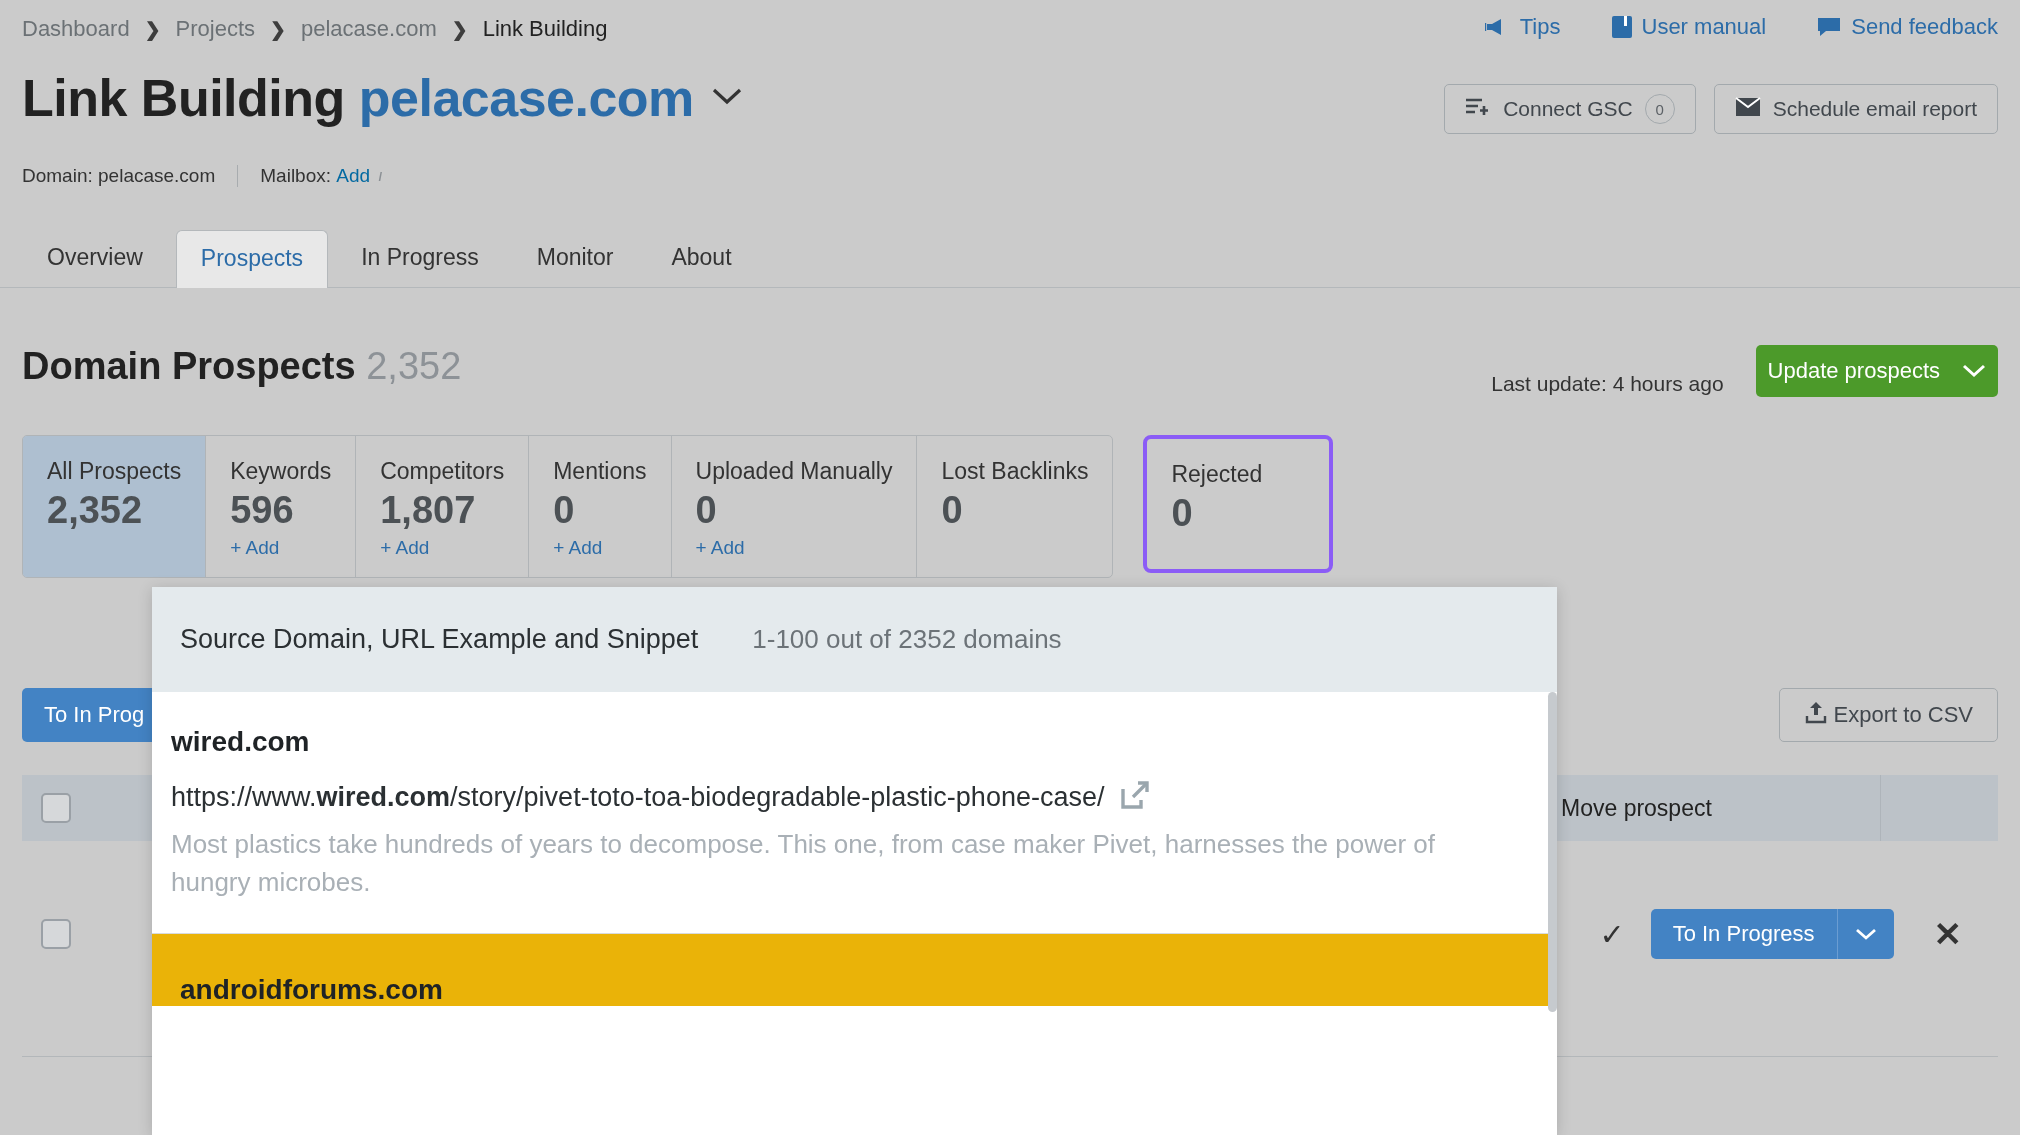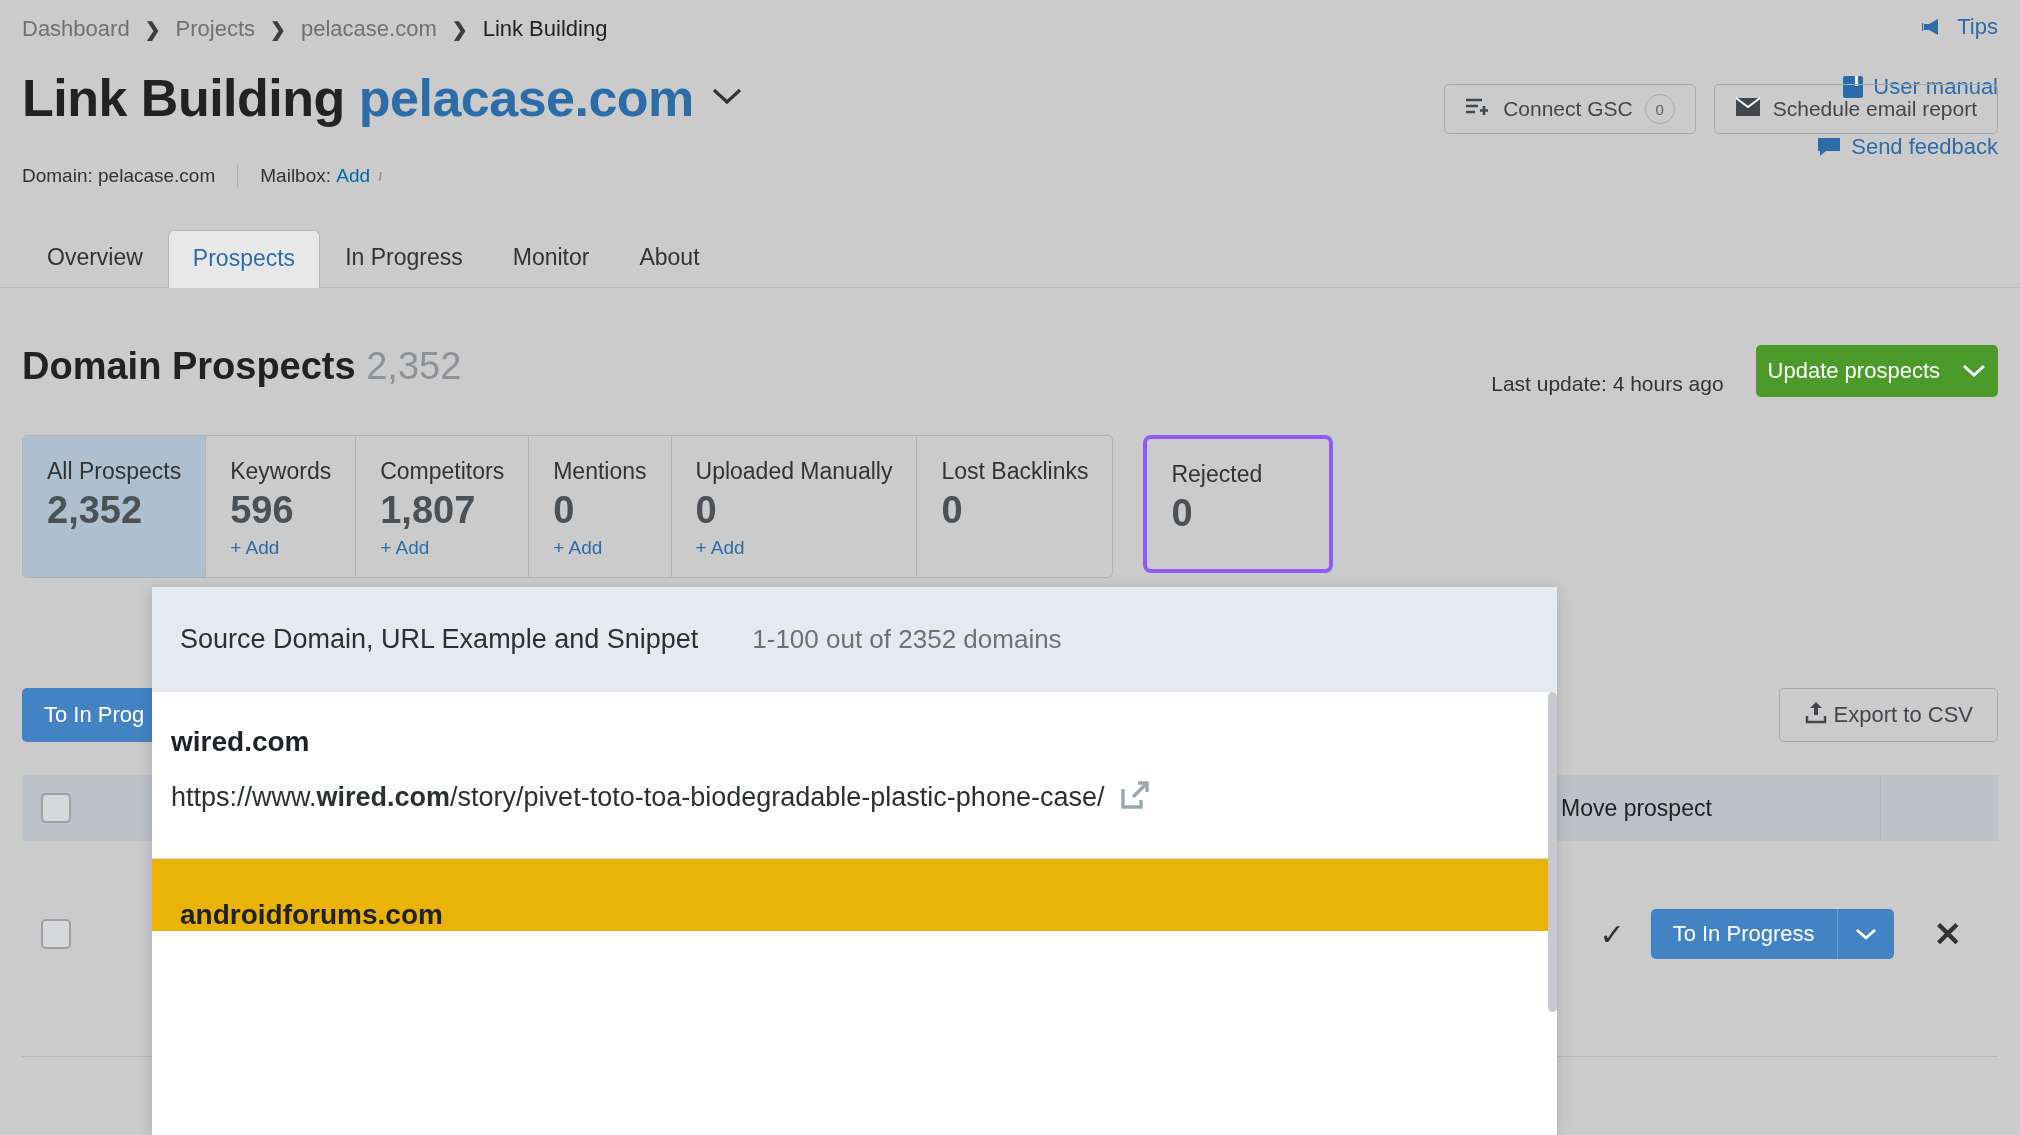--- a/index.html
+++ b/index.html
@@ -19,22 +19,22 @@
   }
   .crumb { color: #6b7175; }
   .crumb.last { color: #222; }
   .crumb-sep {
     margin: 0 15px; color: #3e3e3e; font-size: 19px; font-weight: bold;
   }
 
   
   .toplinks {
     position: absolute; right: 22px; top: 14px;
-    display: flex; align-items: flex-end; gap: 34px;
-    font-size: 22px; color: #2c6ca8; flex-direction: column;
+    display: flex; align-items: center; gap: 50px;
+    font-size: 22px; color: #2c6ca8;
   }
   .toplink { display: flex; align-items: center; gap: 9px; color: #2c6ca8; }
   .toplink svg { display: block; }
 
   
   .titlerow {
     position: absolute; left: 22px; top: 68px;
     display: flex; align-items: center;
   }
   .title {
@@ -70,20 +70,21 @@
   }
   .meta-div { width: 1px; height: 22px; background: #a8acaf; margin: 0 22px; }
   .meta-link { color: #0369a1; }
   .meta-i { margin-left: 8px; color: #8b9095; font-style: italic; font-size: 17px; }
 
   
   .tabs {
     position: absolute; left: 0; top: 225px; width: 2020px; height: 63px;
     display: flex; align-items: flex-end; padding-left: 22px;
     border-bottom: 1px solid #b4b8bb;
+    gap: 8px;
   }
   .tab {
     font-size: 23px; color: #333; padding: 14px 24px 16px 24px;
     border: 1px solid transparent; border-bottom: none; position: relative;
     white-space: nowrap;
   }
   .tab.active {
     color: #2c6ca8; background: #e8e8e8;
     border-color: #b4b8bb; border-radius: 6px 6px 0 0;
     margin-bottom: -1px;
@@ -435,20 +436,21 @@
       <div class="ov-urlline">
         <span class="ov-url"><span>https://www.</span><b>wired.com</b><span>/story/pivet-toto-toa-biodegradable-plastic-phone-case/</span></span>
         <span>
           <svg width="30" height="30" viewBox="0 0 30 30">
               <path d="M3 9v18h18v-7" stroke="#9aa6ad" stroke-width="3.4" fill="none"></path>
               <path d="M13 17L27 3" stroke="#9aa6ad" stroke-width="3.4"></path>
               <path d="M18 3h9v9" stroke="#9aa6ad" stroke-width="3.4" fill="none"></path>
             </svg>
         </span>
       </div>
+      <div class="ov-snippet">Most plastics take hundreds of years to decompose. This one, from case maker Pivet, harnesses the power of hungry microbes.</div>
     </div>
 
     <div class="ov-sep"></div>
 
     <div class="ov-item2">
       <div class="ov-domain">androidforums.com</div>
     </div>
 
     <div class="ov-scroll"></div>
   </div>

